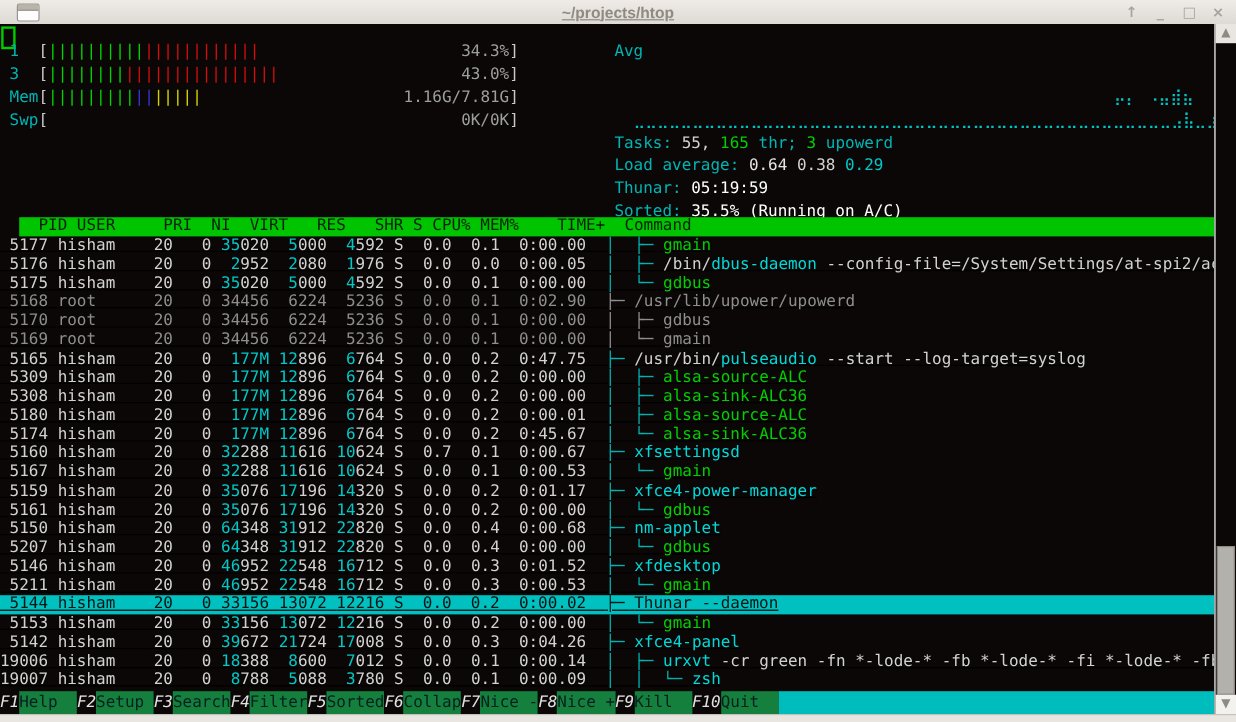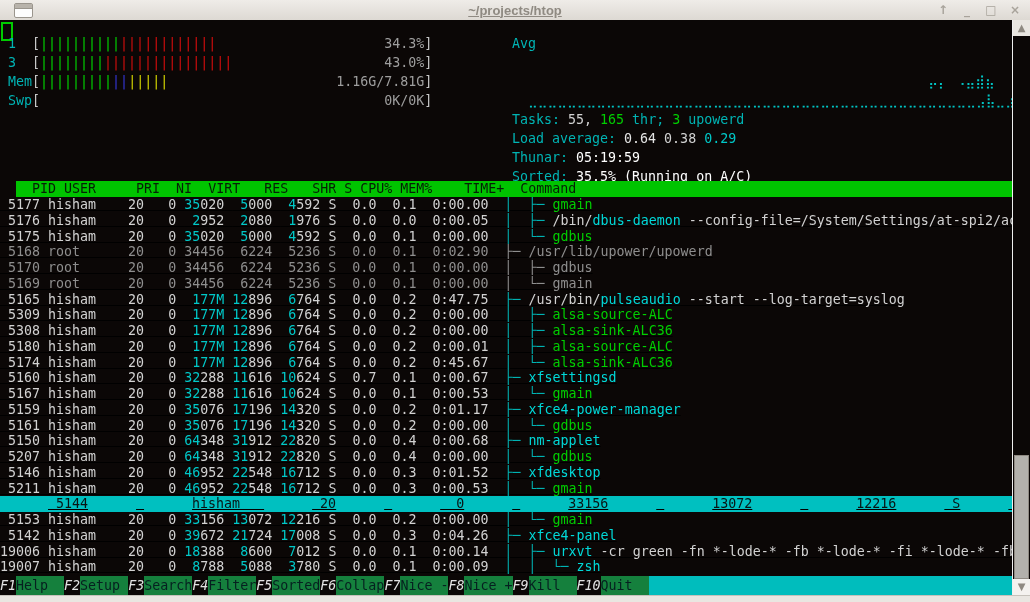--- a/index.html
+++ b/index.html
@@ -28,21 +28,21 @@
   .nc{color:#00c8c8;} .tl{color:#00b2b2;}
   .green{color:#00d400;} .red{color:#d40d0d;} .blue{color:#3636d8;} .yellow{color:#d4d400;}
   .braille{color:#00c4c4;}
   
   .tbl-header{position:absolute;left:0;top:161px;width:1012px;height:16px;background:#00c400;
               color:#062006;font-size:13.3px;line-height:16px;white-space:pre;overflow:hidden;margin-left:16px;}
   .rows{position:absolute;left:0;top:177px;width:1012px;text-decoration:underline;}
   .prow{white-space:pre;font-size:13.3px;line-height:15.75px;height:15.75px;overflow:hidden;}
   .row-d span{color:#8e8e8e !important;}
   .row-sel{background:#00c0c0;}
-  .row-sel span{color:#081414 !important;padding-left:48px;}
+  .row-sel span{color:#081414 !important;}
   .cn-green{color:#00cf00;} .cn-cyan{color:#00d9d9;} .cn-white{color:#d6d6d6;text-align:right;}
   
   .fbar{position:absolute;left:0;top:556px;width:1012px;height:19px;display:flex;
         font-size:13.3px;line-height:19px;white-space:pre;}
   .fkey{color:#e2e2e2;font-style:italic;} .flabel{background:#15803d;color:#062020;}
   .ffill{flex:1;background:#00bdbd;}
   
   .sbar{position:absolute;right:0;top:20px;width:18px;height:575px;background:#0b0706;border-left:1px solid #efefef;box-sizing:border-box;}
   .sbtn{position:absolute;left:0;width:17px;height:16px;background:#e9e6e1;color:#8f8a82;
         font-size:10px;line-height:16px;text-align:center;font-family:"DejaVu Sans",sans-serif;}

